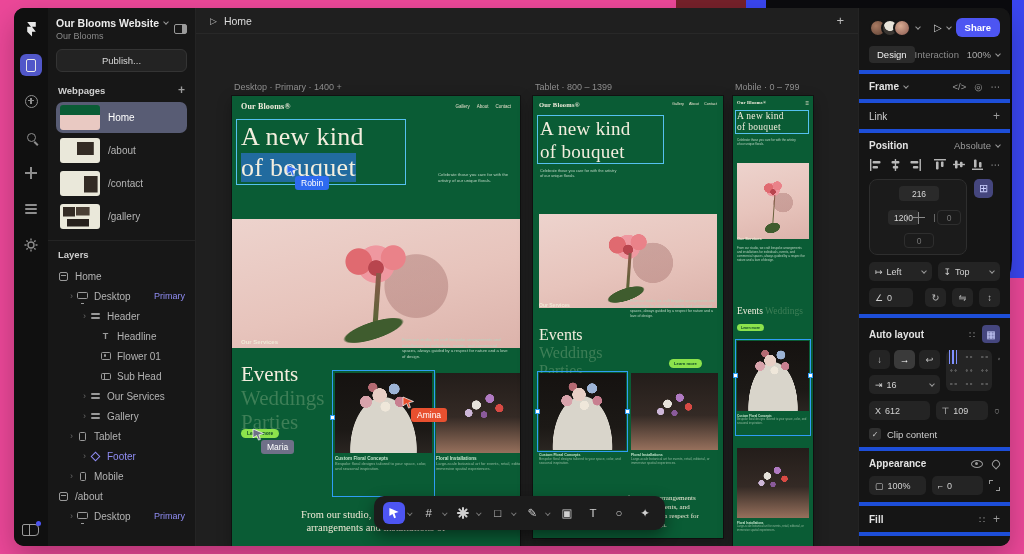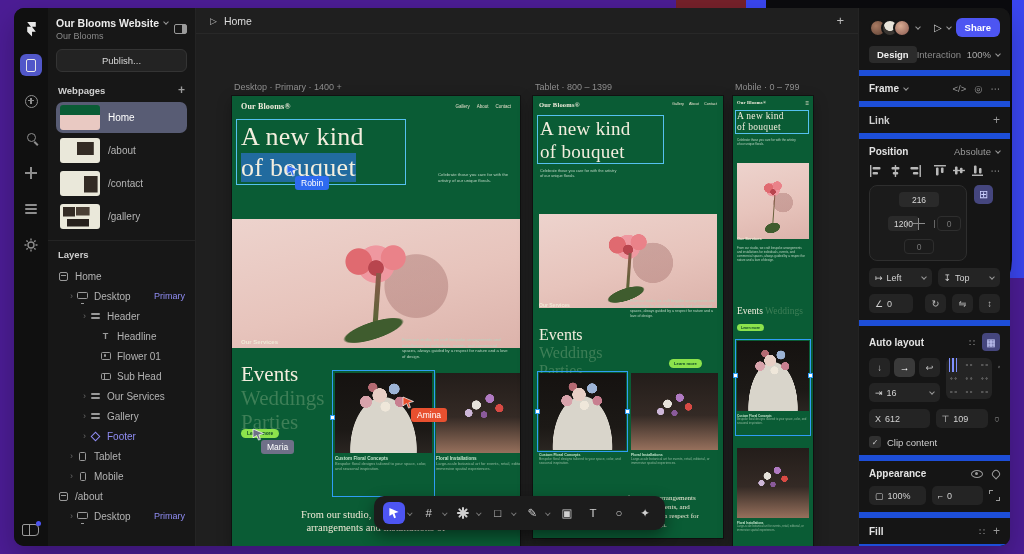--- a/index.html
+++ b/index.html
@@ -3,21 +3,21 @@
 <meta charset="utf-8">
 <style>
   *{box-sizing:border-box;margin:0;padding:0}
   html,body{width:1024px;height:554px;overflow:hidden;background:#fff;
     font-family:"Liberation Sans",sans-serif;-webkit-font-smoothing:antialiased}
   .abs{position:absolute}
   .row{display:flex;align-items:center}
   .grow{flex:1}
 
   
-  #stage{position:relative;width:1024px;height:554px;background:#4c1d95}
+  #stage{position:relative;width:1024px;height:554px;background:#ec4899}
   .deco-maroon{left:676px;top:0;width:70px;height:42px;background:#76212a}
   .deco-blue1{left:746px;top:0;width:44px;height:42px;background:#3a46f0}
   .deco-blue2{left:928px;top:0;width:96px;height:278px;background:#3a46f0;border-bottom-left-radius:26px}
   .deco-black{left:766px;top:0;width:246px;height:304px;background:#0b0b0e;border-radius:0 0 44px 56px}
 
   
   #window{left:14px;top:8px;width:996px;height:538px;background:#161616;border-radius:10px;
     overflow:hidden;display:flex;box-shadow:0 12px 30px rgba(0,0,0,.25);z-index:5}
 
   
@@ -148,29 +148,29 @@
     display:flex;align-items:center;padding:0 9px;gap:4px;box-shadow:0 6px 16px rgba(0,0,0,.45);z-index:40}
   .tool{width:22px;height:22px;display:flex;align-items:center;justify-content:center;color:#cfcfcf;font-size:11.5px;border-radius:6px;flex:none}
   .tool.active{background:#4d55f2}
   .tchev{width:3.6px;height:3.6px;border-right:1.2px solid #777;border-bottom:1.2px solid #777;transform:rotate(45deg);margin:0 2px 0 -1px;flex:none}
   .pin{width:12px;height:12px;position:relative}
   .pin i{position:absolute;left:5.1px;top:0;width:1.8px;height:12px;background:#cfcfcf;border-radius:1px}
   .pin i:nth-child(2){transform:rotate(90deg)}.pin i:nth-child(3){transform:rotate(45deg)}.pin i:nth-child(4){transform:rotate(-45deg)}
 
   
   #inspector{width:152px;background:#151515;border-left:1px solid #242424;flex:none;color:#cfcfcf;display:flex;flex-direction:column}
-  .isec{border-top:6px solid #1d4ed8;padding:7px 10px}
+  .isec{border-top:4px solid #1d4ed8;padding:7px 10px}
   .isec.first{border-top:none;padding-top:10px}
   .ihdr{font-size:10px;font-weight:700;color:#e3e3e3}
   .av{width:18px;height:18px;border-radius:50%;border:2px solid #151515;margin-left:-6px;flex:none}
   .av1{background:radial-gradient(circle at 35% 35%,#a87a62,#5c4033);margin-left:0}
   .av2{background:radial-gradient(circle at 50% 30%,#e8e4da 0 45%,#3a3632 50%)}
   .av3{background:radial-gradient(circle at 40% 35%,#d8ab92,#8a5a50)}
   .share{margin-left:auto;background:#4d55f2;color:#fff;font-size:9.5px;font-weight:700;border-radius:6px;padding:4px 9px}
-  .tabpill{background:#2b2b2b;border-radius:4px;padding:3px 8px;font-size:9.5px;color:#efefef;font-weight:700}
+  .tabpill{background:#2b2b2b;border-radius:4px;padding:3px 8px;font-size:9.5px;color:#efefef;font-weight:400}
   .tabghost{font-size:9.5px;color:#8a8a8a;}
   .zoomlbl{margin-left:auto;font-size:9.5px;color:#aaa}
   .mini{font-size:9.5px;color:#9a9a9a}
   .inp{background:#242424;border-radius:5px;height:19px;display:flex;align-items:center;padding:0 6px;font-size:9px;color:#d2d2d2;gap:4px}
   .ghost{background:none;border:1px solid #2e2e2e;color:#7c7c7c}
   .pmatrix{position:relative;width:98px;height:76px;border:1px solid #2e2e2e;border-radius:8px;background:#1b1b1b;flex:none}
   .minp{position:absolute;background:#2a2a2a;border-radius:4px;height:15px;display:flex;align-items:center;justify-content:center;font-size:8.5px;color:#d8d8d8}
   .minp.ghost{background:none;border:1px solid #2e2e2e;color:#777}
   .pm-c{position:absolute;left:41px;top:30px;width:16px;height:16px}
   .pm-c::before{content:"";position:absolute;left:7px;top:2px;width:1.4px;height:12px;background:#8a8a8a}
@@ -330,31 +330,31 @@
         </div>
       <div class="lyr caret" style="padding-left:27px">
           <span class="tico">
             <span class="t-stack">
               <i></i>
               <i></i>
             </span>
           </span>
           <span>Gallery</span>
         </div>
+      <div class="lyr caret" style="padding-left:14px">
+          <span class="tico">
+            <span class="t-tablet"></span>
+          </span>
+          <span>Tablet</span>
+        </div>
       <div class="lyr caret purple" style="padding-left:27px">
           <span class="tico">
             <span class="t-comp"></span>
           </span>
           <span>Footer</span>
-        </div>
-      <div class="lyr caret" style="padding-left:14px">
-          <span class="tico">
-            <span class="t-tablet"></span>
-          </span>
-          <span>Tablet</span>
         </div>
       <div class="lyr caret" style="padding-left:14px">
           <span class="tico">
             <span class="t-mobile"></span>
           </span>
           <span>Mobile</span>
         </div>
       <div class="lyr" style="padding-left:2px">
           <span class="tico">
             <span class="t-page"></span>
@@ -571,21 +571,21 @@
       <div class="isec row">
         <span class="ihdr">Frame</span>
         <span class="chev"></span>
         <span class="grow"></span>
         <span class="mini">&lt;/&gt;</span>
         <span class="mini" style="margin-left:8px">◎</span>
         <span class="mini" style="margin-left:8px">⋯</span>
       </div>
 
       <div class="isec row">
-        <span class="ihdr" style="font-weight:700;color:#cfcfcf">Link</span>
+        <span class="ihdr" style="font-weight:400;color:#cfcfcf">Link</span>
         <span class="grow"></span>
         <span class="plus">+</span>
       </div>
 
       <div class="isec">
         <div class="row">
           <span class="ihdr">Position</span>
           <span class="grow"></span>
           <span class="mini">Absolute</span>
           <span class="chev"></span>

